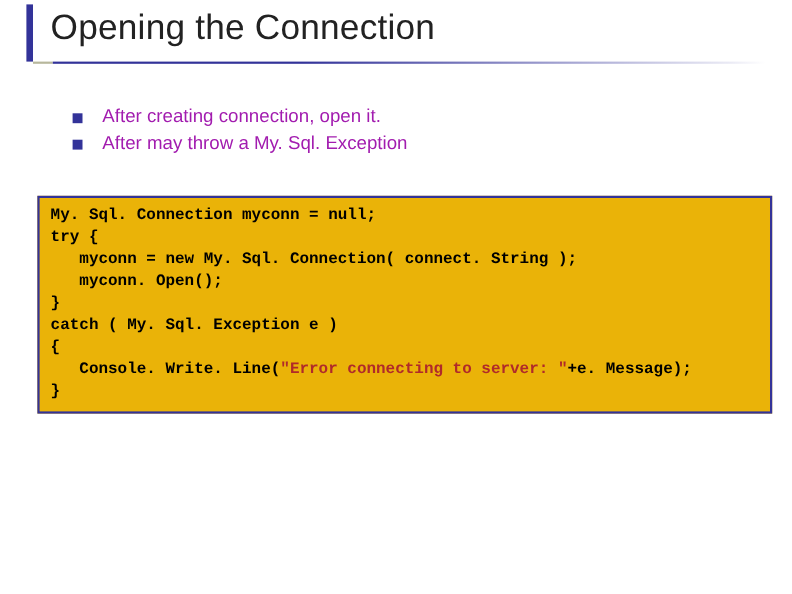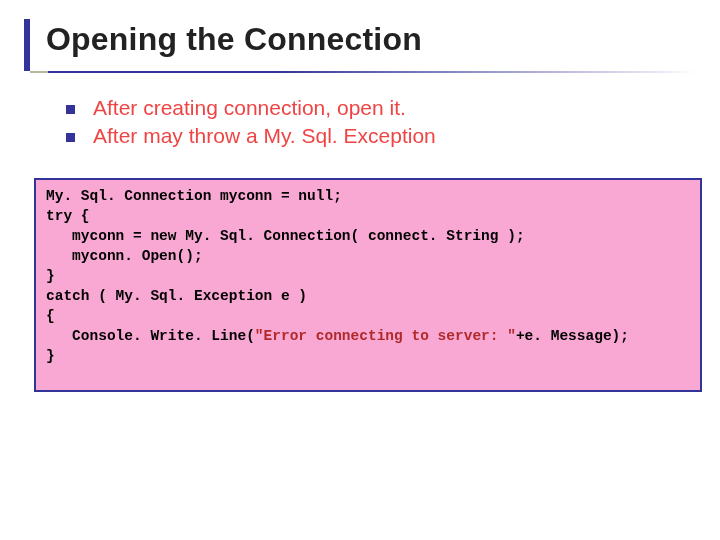--- a/index.html
+++ b/index.html
@@ -13,25 +13,24 @@
     overflow: hidden;
   }
   .slide {
     width: 720px;
     height: 540px;
     position: relative;
     box-sizing: border-box;
   }
   .title-wrap {
     position: absolute;
-    top: 19px;
+    top: 4px;
     left: 24px;
     right: 24px;
     height: 52px;
-    font-weight: bold;
   }
   .title-accent {
     position: absolute;
     left: 0;
     top: 0;
     bottom: 0;
     width: 6px;
     background: #333399;
   }
   .title-stub {
@@ -71,31 +70,31 @@
   }
   .bullet-sq {
     width: 9px;
     height: 9px;
     background: #333399;
     margin-right: 18px;
     flex: 0 0 auto;
     margin-top: 3px;
   }
   .bullet-text {
-    font-size: 21px;
-    color: #ef4444;
+    font-size: 17px;
+    color: #a21caf;
   }
   .code-box {
     position: absolute;
     top: 178px;
     left: 34px;
     right: 18px;
-    background: #f9a8d4;
+    background: #eab308;
     border: 2px solid #333399;
-    padding: 6px 10px 24px 10px;
+    padding: 6px 10px 8px 10px;
     font-family: "Courier New", Courier, monospace;
     font-size: 14.5px;
     line-height: 1.38;
     color: #000;
     font-weight: bold;
     white-space: pre;
   }
   .code-line { display: block; }
   .str { color: #b02a2a; }
 </style>

